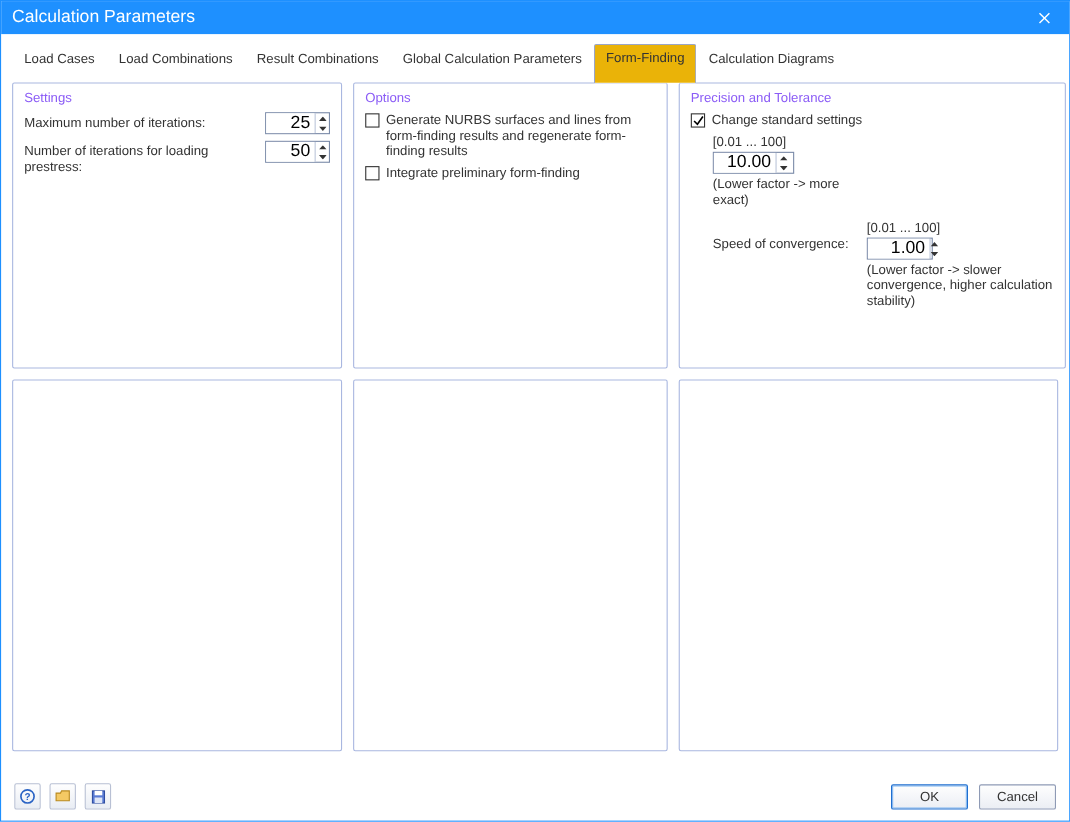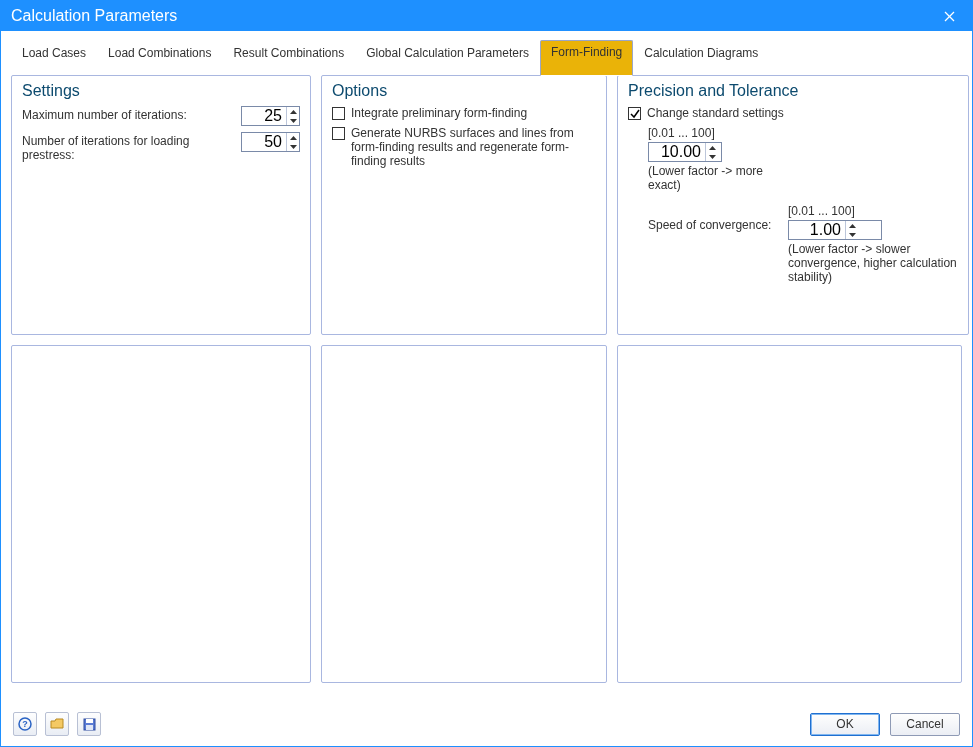--- a/index.html
+++ b/index.html
@@ -14,21 +14,21 @@
 
   
   .tabstrip { display:flex; align-items:flex-end; padding:8px 10px 0 10px; gap:0; }
   .tab { padding:4px 10px 16px 10px; border:1px solid transparent; border-bottom:none; color:#333; cursor:pointer; position:relative; top:1px; }
   .tab.active { background:#eab308; border:1px solid #9aa6c8; border-bottom:1px solid #fff; border-radius:2px 2px 0 0; z-index:2; }
 
   
   .content { padding:0 10px 8px 10px; }
   .row3 { display:flex; gap:10px; }
   .panel { border:1px solid #a9b7e0; border-radius:2px; background:#fff; padding:6px 10px 10px 10px; position:relative; }
-  .panel .legend { color:#0c4a6e; font-size:16px; margin-bottom:6px; }
+  .panel .legend { color:#8b5cf6; font-size:12px; margin-bottom:6px; }
   .row3 > .panel { height:260px; }
   .row3.bottom > .panel { height:338px; }
   .col-a { width:300px; flex:0 0 300px; }
   .col-b { width:286px; flex:0 0 286px; }
   .col-c { flex:1; }
 
   .field-row { display:flex; align-items:flex-start; justify-content:space-between; margin:6px 0; gap:10px; }
   .field-row .lbl { flex:1; padding-top:2px; }
 
   .spin { display:flex; align-items:center; border:1px solid #7a8aa8; height:20px; background:#fff; }
@@ -122,25 +122,25 @@
                 </span>
             </div>
           </div>
         </div>
       </div>
 
       <div class="panel col-b">
         <div class="legend">Options</div>
         <div class="chk">
           <div class="box"></div>
-          <div class="txt">Integrate preliminary form-finding</div>
+          <div class="txt">Generate NURBS surfaces and lines from form-finding results and regenerate form-finding results</div>
         </div>
         <div class="chk">
           <div class="box"></div>
-          <div class="txt">Generate NURBS surfaces and lines from form-finding results and regenerate form-finding results</div>
+          <div class="txt">Integrate preliminary form-finding</div>
         </div>
       </div>
 
       <div class="panel col-c">
         <div class="legend">Precision and Tolerance</div>
         <div class="chk">
           <div class="box checked">
               <svg width="10" height="10" viewBox="0 0 10 10">
                 <polyline points="1,5 4,8 9,1"></polyline>
               </svg>
@@ -167,21 +167,21 @@
               </div>
             </div>
             <div class="hint">(Lower factor -&gt; more exact)</div>
           </div>
         </div>
 
         <div class="prec-row" style="margin-top:12px">
           <div class="lbl">Speed of convergence:</div>
           <div class="valcol">
             <div class="range">[0.01 ... 100]</div>
-            <div class="spin" style="width:94px">
+            <div class="spin" style="width:60px">
               <input style="width: 56px;" value="1.00">
               <div class="arrows">
                 <span>
                     <svg width="7" height="4">
                       <polygon points="3.5,0 7,4 0,4" fill="#333"></polygon>
                     </svg>
                   </span>
                 <span>
                     <svg width="7" height="4">
                       <polygon points="0,0 7,0 3.5,4" fill="#333"></polygon>

